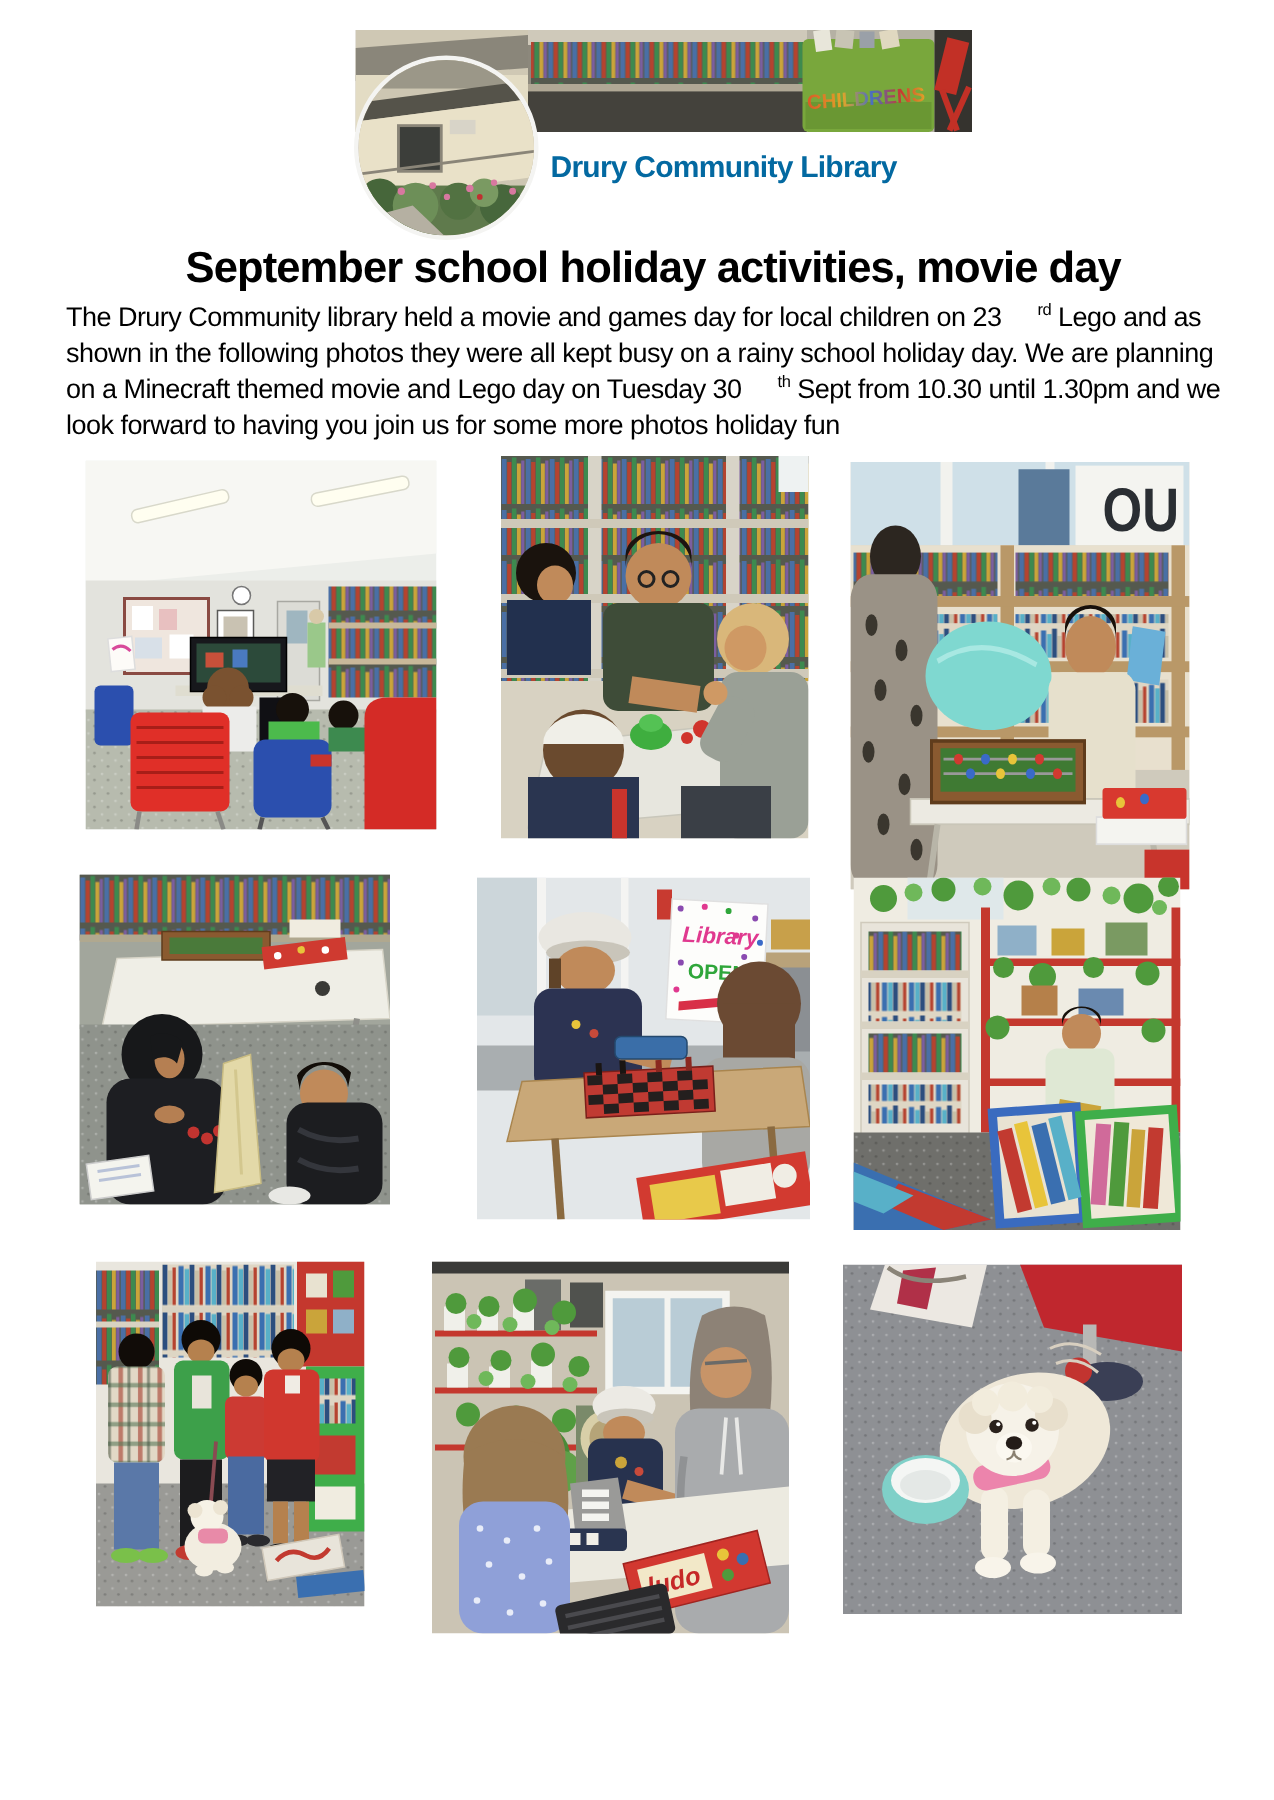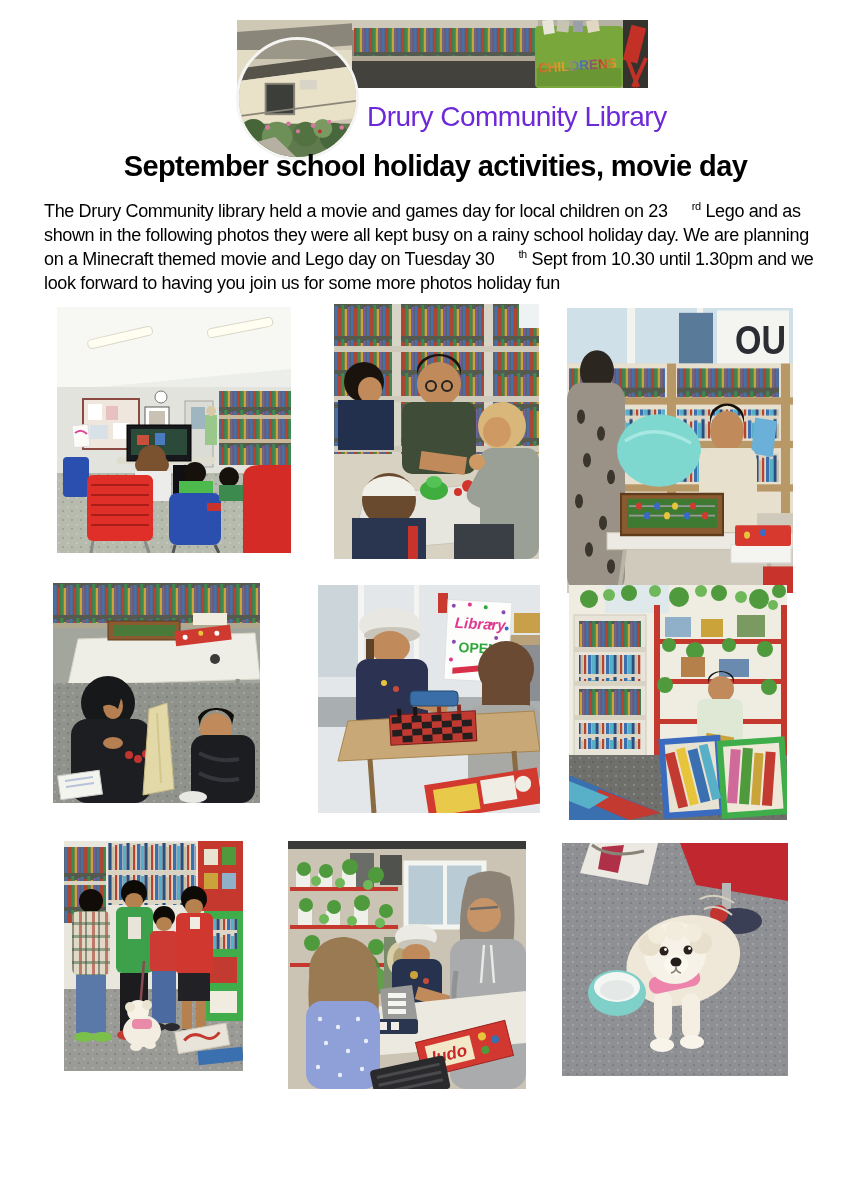--- a/index.html
+++ b/index.html
@@ -1,22 +1,22 @@
 <!DOCTYPE html>
 <html><head>
 <meta charset="utf-8">
 <style>
   html,body{margin:0;padding:0;background:#fff;}
   .page{position:relative;width:849px;height:1200px;background:#fff;overflow:hidden;
         font-family:"Liberation Sans",sans-serif;color:#000;}
   .banner{position:absolute;left:237px;top:20px;width:411px;height:68px;}
   .logo-circle{position:absolute;left:236px;top:37px;width:123px;height:123px;border-radius:50%;
                overflow:hidden;border:3px solid #f4f4f2;box-sizing:border-box;background:#cdc6b2;}
-  .library-name{position:absolute;left:367px;top:101px;font-size:28px;font-weight:normal;
-                color:#6d28d9;letter-spacing:-0.5px;}
+  .library-name{position:absolute;left:367px;top:101px;font-size:20px;font-weight:bold;
+                color:#0369a1;letter-spacing:-0.5px;}
   .doc-title{position:absolute;left:0;right:0;top:150px;text-align:center;padding-left:22px;
              font-size:29px;font-weight:bold;letter-spacing:-0.6px;}
   .body-text{position:absolute;left:44px;top:199px;width:780px;font-size:18px;line-height:24px;
              letter-spacing:-0.35px;}
   .pline{white-space:nowrap;}
   sup{font-size:11px;line-height:0;vertical-align:super;padding-left:24px;}
   .photo{position:absolute;}
   .photo svg{display:block;width:100%;height:100%;}
   svg text{font-family:"Liberation Sans",sans-serif;}
   .defs{position:absolute;width:0;height:0;}
@@ -115,21 +115,21 @@
         <circle cx="95" cy="86" r="2.2"></circle>
           <circle cx="62" cy="96" r="2.2"></circle>
           <circle cx="108" cy="92" r="2.4"></circle>
       </g>
       <circle cx="85" cy="96" r="2" fill="#c03030"></circle>
     </svg>
   </div>
 
   <div class="library-name">Drury Community Library</div>
 
-  <h1 class="doc-title" style="margin:0">September school holiday activities, movie day</h1>
+  <h1 class="doc-title" style="margin:13px">September school holiday activities, movie day</h1>
 
   <div class="body-text">
     <div class="pline"><span>The Drury Community library held a movie and games day for local children on 23</span><sup>rd</sup><span> Lego and as</span></div>
     <div class="pline"><span>shown in the following photos they were all kept busy on a rainy school holiday day. We are planning</span></div>
     <div class="pline"><span>on a Minecraft themed movie and Lego day on Tuesday 30</span><sup>th</sup><span> Sept from 10.30 until 1.30pm and we</span></div>
     <div class="pline"><span>look forward to having you join us for some more photos holiday fun</span></div>
   </div>
 
   <div class="photo" style="left:57px;top:307px;width:234px;height:246px" aria-label="children watching a movie from red and blue chairs">
     <svg viewBox="0 0 234 246" preserveAspectRatio="none">

